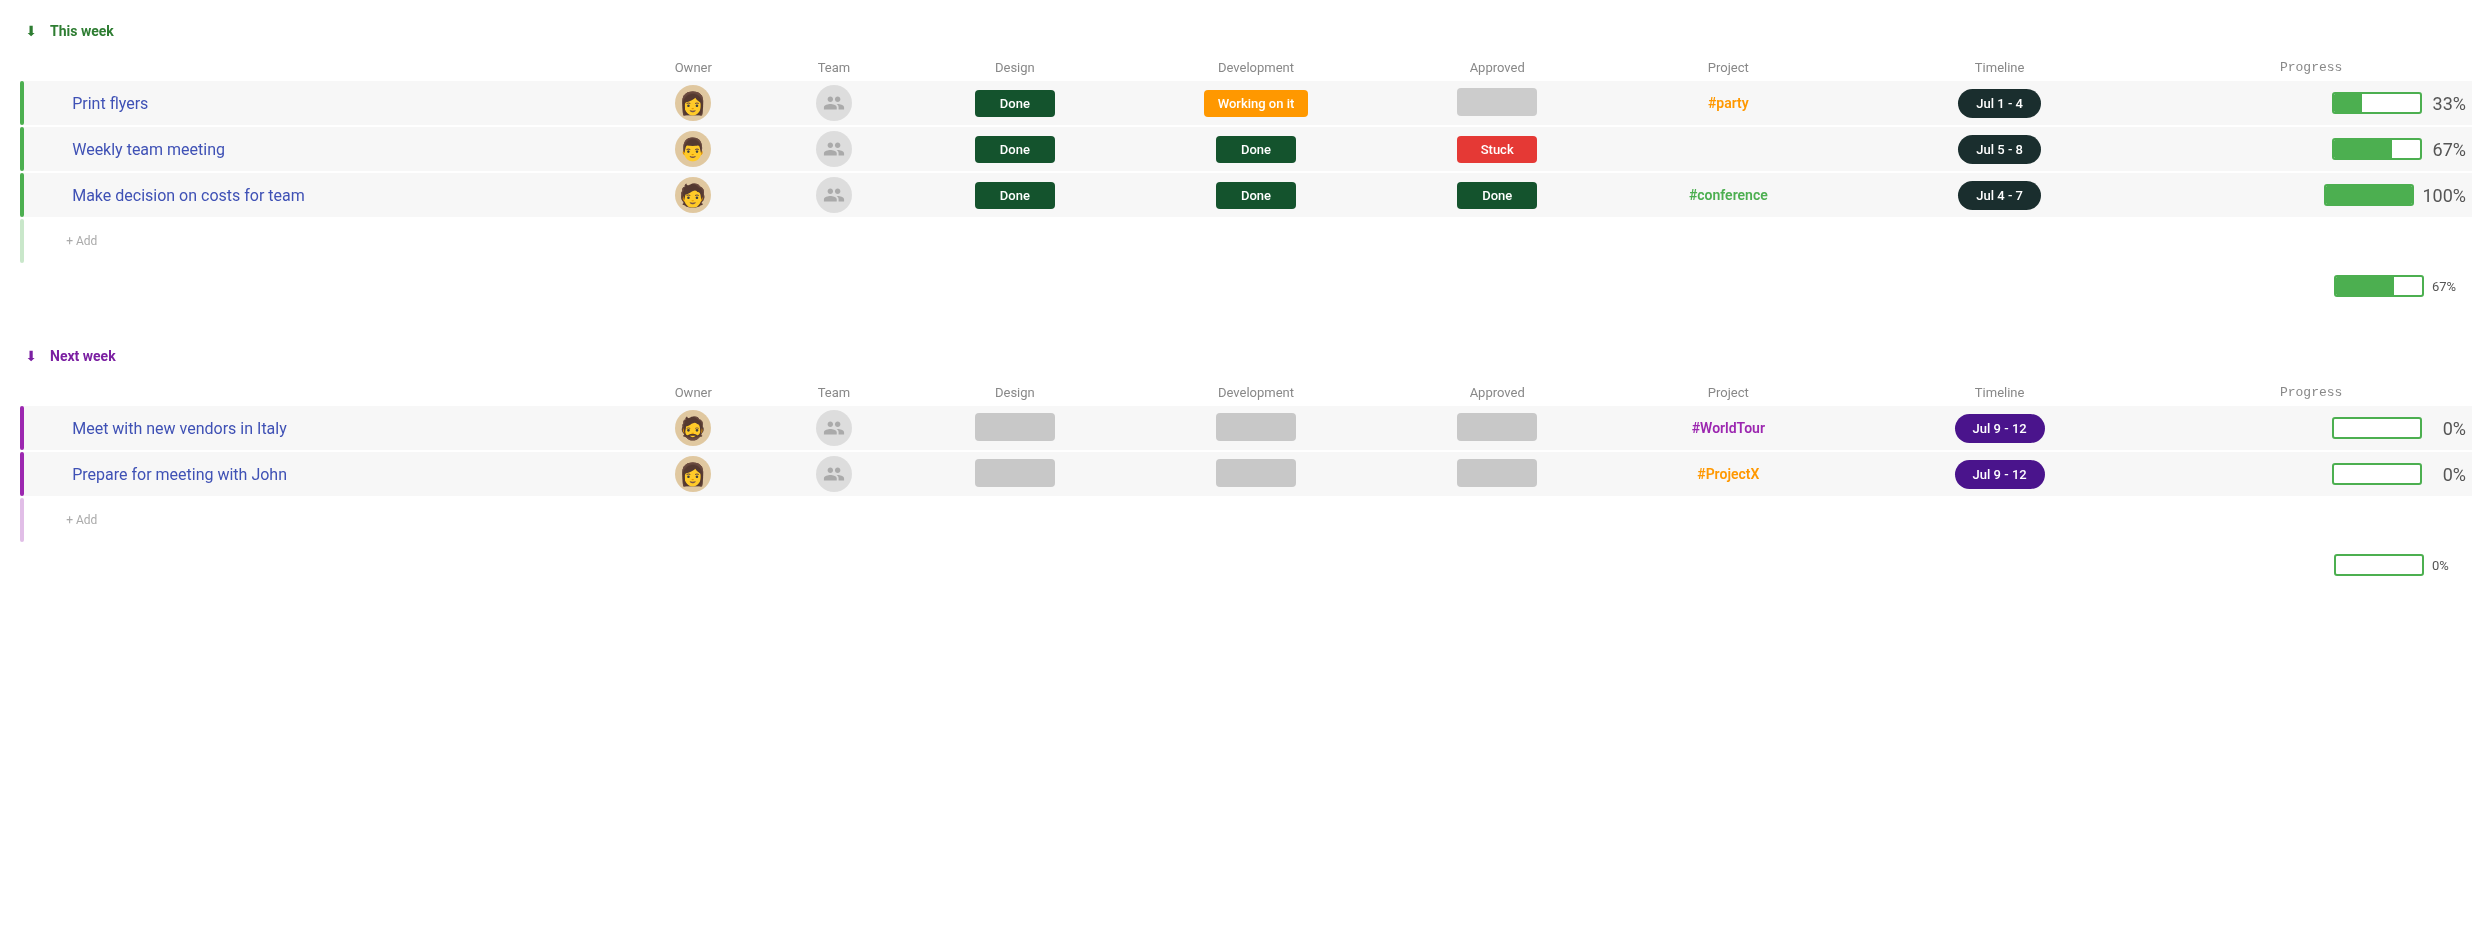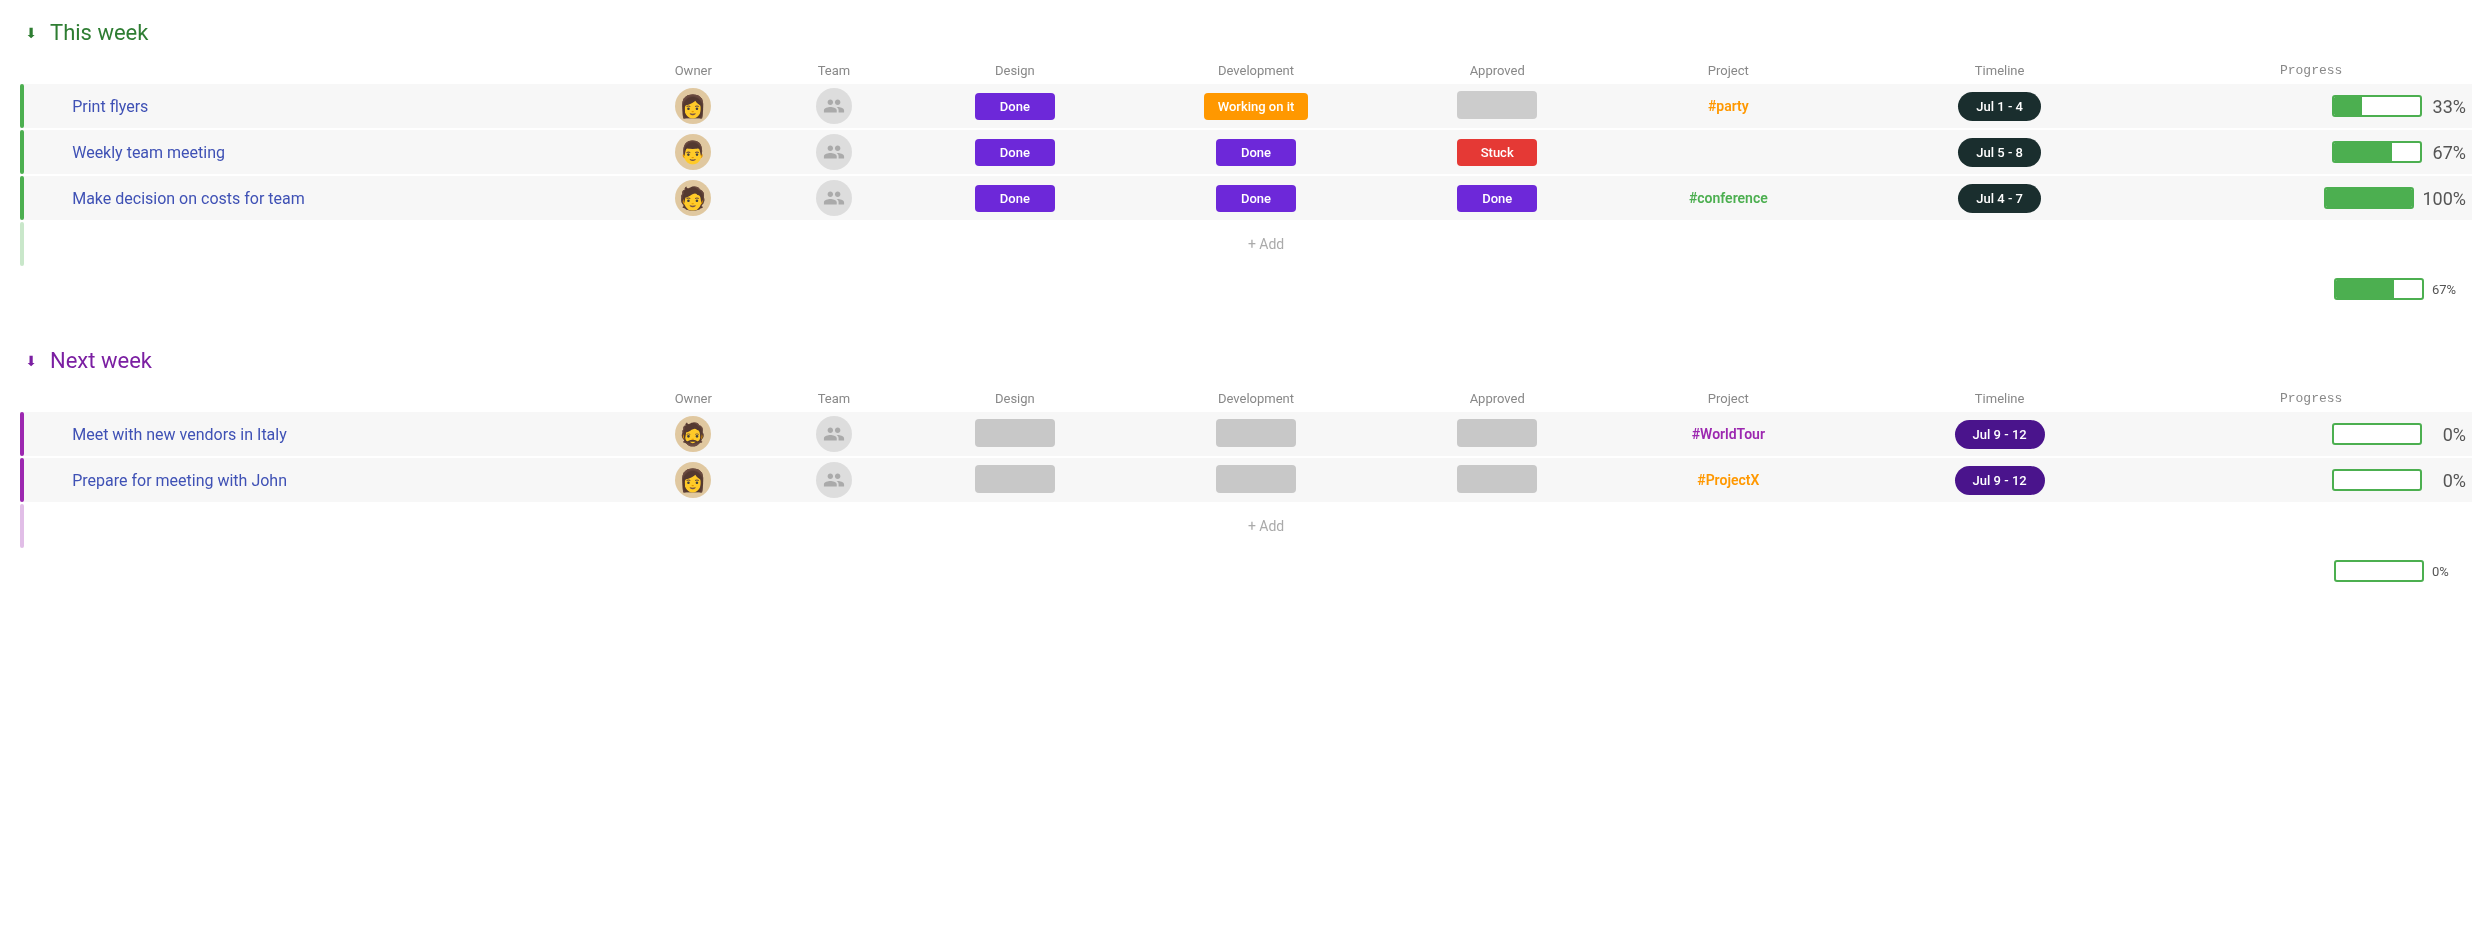--- a/index.html
+++ b/index.html
@@ -14,22 +14,22 @@
     .section { margin-bottom: 40px; }
 
     .section-header {
       display: flex;
       align-items: center;
       gap: 8px;
       margin-bottom: 12px;
     }
 
     .section-title {
-      font-size: 22px;
-      font-weight: 400;
+      font-size: 14px;
+      font-weight: 700;
     }
 
     .section-title.green { color: #2e7d32; }
     .section-title.purple { color: #7b1fa2; }
 
     .chevron-icon {
       width: 22px;
       height: 22px;
       border-radius: 50%;
       display: flex;
@@ -67,22 +67,22 @@
     }
 
     .table-wrap tr.data-row {
       background: #f7f7f7;
       border-bottom: 2px solid #fff;
     }
 
     .table-wrap tr.add-row td {
       color: #aaa;
       padding: 8px 6px;
-      font-size: 14px;
-      text-align: center;
+      font-size: 12px;
+      text-align: left;
     }
 
     .left-border-cell {
       width: 6px;
       padding: 0 !important;
     }
 
     .border-bar {
       width: 4px;
       height: 100%;
@@ -126,21 +126,21 @@
       display: inline-block;
       padding: 6px 14px;
       border-radius: 4px;
       color: #fff;
       font-size: 13px;
       font-weight: 500;
       min-width: 80px;
       text-align: center;
     }
 
-    .status-done { background: #6d28d9; }
+    .status-done { background: #14532d; }
     .status-working { background: #ff9800; }
     .status-stuck { background: #e53935; }
     .status-empty { background: #ccc; min-width: 80px; display: inline-block; height: 28px; border-radius: 4px; }
     .status-empty-gray { background: #c8c8c8; min-width: 80px; display: inline-block; height: 28px; border-radius: 4px; }
 
     .project-link {
       color: #ff9800;
       font-weight: 600;
       text-decoration: none;
     }

